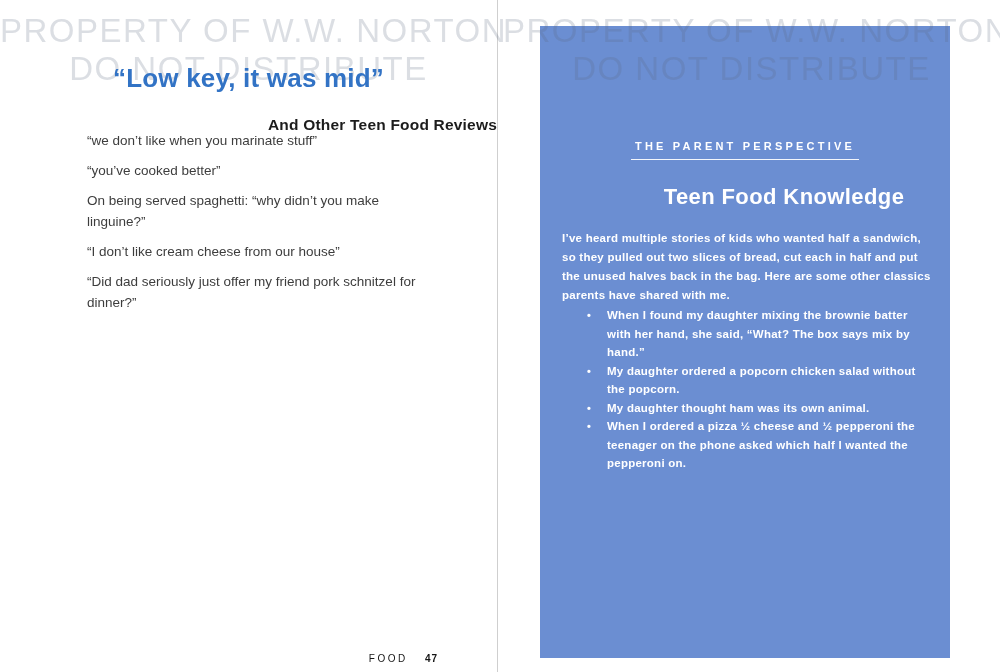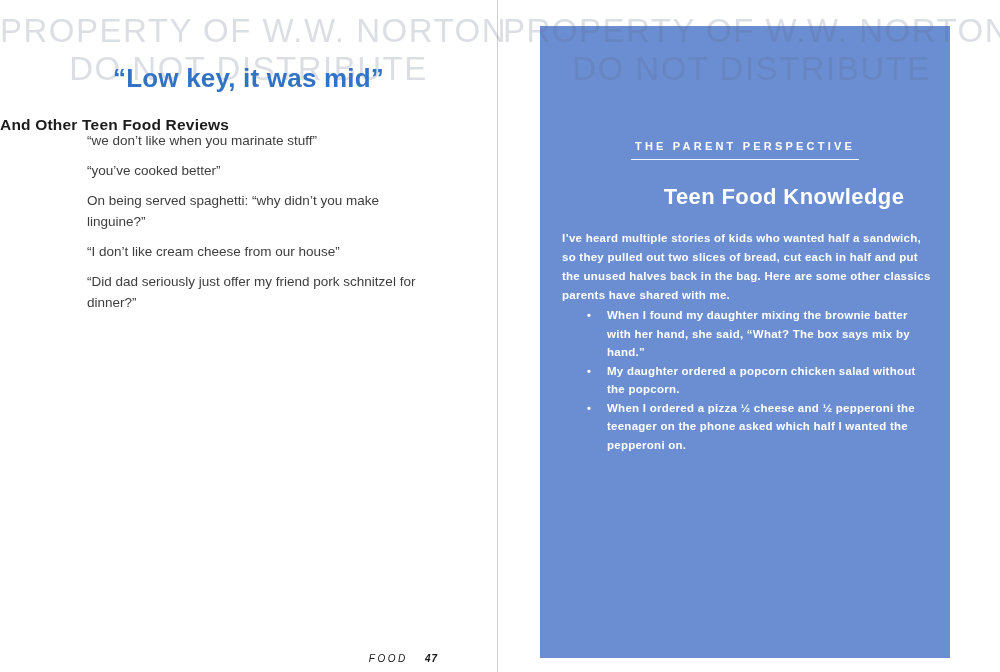--- a/index.html
+++ b/index.html
@@ -36,31 +36,31 @@
   }
   .watermark.left{left:0;}
   .watermark.right{left:503px;}
 
   
   .left-title{
     position:absolute;top:46px;left:0;width:497px;text-align:center;z-index:3;
     color:var(--title-blue);font-size:26px;font-weight:700;letter-spacing:0.2px;
   }
   .left-subtitle{
-    position:absolute;top:88px;left:0;width:497px;text-align:left;z-index:3;
+    position:absolute;top:88px;left:0;width:497px;text-align:right;z-index:3;
     color:#1c1c1c;font-size:15.5px;font-weight:600;letter-spacing:0.2px;margin-top:28px;
   }
   .quotes{
     position:absolute;left:87px;top:130px;width:336px;z-index:3;
     color:#3d3d3d;font-size:13.5px;line-height:21px;font-weight:400;
   }
   .quotes p{margin:0 0 9px 0;}
   .left-footer{
     position:absolute;left:0;top:653px;width:497px;z-index:3;
-    text-align:center;font-size:10px;letter-spacing:2.5px;color:#151515;font-style:italic;
+    text-align:center;font-size:10px;letter-spacing:2.5px;color:#151515;
   }
   .left-footer .footer-inner{display:inline-block;transform:translateX(155px);}
   .left-footer .section{font-weight:500;margin-right:12px;}
   .left-footer .page-num{font-weight:700;letter-spacing:1px;}
 
   
   .kicker-wrap{
     position:absolute;left:540px;top:136px;width:410px;text-align:center;z-index:3;
   }
   .kicker{
@@ -124,14 +124,15 @@
 
 <div class="kicker-wrap">
   <span class="kicker">THE PARENT PERSPECTIVE</span>
 </div>
 <h2 class="panel-heading">Teen Food Knowledge</h2>
 <p class="panel-intro">I’ve heard multiple stories of kids who wanted half a sandwich, so they pulled out two slices of bread, cut each in half and put the unused halves back in the bag. Here are some other classics parents have shared with me.</p>
 
 <ul class="panel-bullets">
   <li>When I found my daughter mixing the brownie batter with her hand, she said, “What? The box says mix by hand.”</li>
   <li>My daughter ordered a popcorn chicken salad without the popcorn.</li>
+  <li>My daughter thought ham was its own animal.</li>
   <li>When I ordered a pizza ½ cheese and ½ pepperoni the teenager on the phone asked which half I wanted the pepperoni on.</li>
 </ul>
 
 </body></html>

